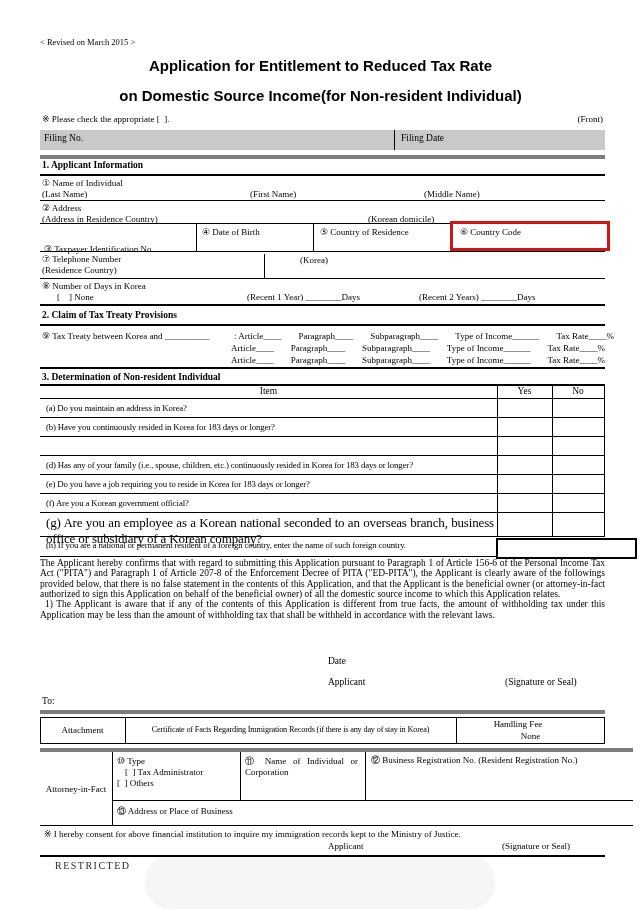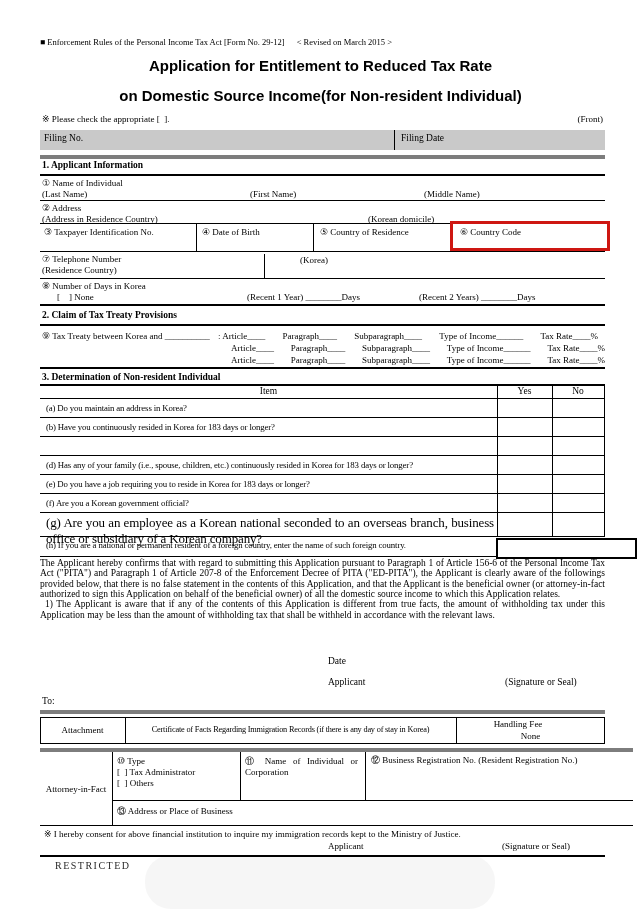--- a/index.html
+++ b/index.html
@@ -32,21 +32,20 @@
       border-radius:26px;z-index:0;}
 </style>
 </head>
 <body>
 
 <div class="page">
 
   <div class="wm"></div>
 
   <div class="abs f8" style="left:40px;top:37px;display:flex;gap:12px;">
-    <span>■ Enforcement Rules of the Personal Income Tax Act [Form No. 29-12]</span>
     <span>&lt; Revised on March 2015 &gt;</span>
   </div>
 
   <div class="abs sans bold center" style="left:0;width:641px;top:87px;font-size:15px;">on Domestic Source Income(for Non-resident Individual)</div>
   <div class="abs sans bold center" style="left:0;width:641px;top:57px;font-size:15px;">Application for Entitlement to Reduced Tax Rate</div>
 
   <div class="abs f9 pre" style="left:42px;top:114px;">※ Please check the appropriate [  ].</div>
   <div class="abs f9" style="right:38px;top:114px;">(Front)</div>
 
   <div class="filingbar">
@@ -65,21 +64,21 @@
   <div class="abs f9" style="left:42px;top:189px;">(Last Name)</div>
   <div class="abs f9" style="left:250px;top:189px;">(First Name)</div>
   <div class="abs f9" style="left:424px;top:189px;">(Middle Name)</div>
   <div class="hl" style="left:40px;top:200px;width:565px;"></div>
 
   <div class="abs f9" style="left:42px;top:203px;">② Address</div>
   <div class="abs f9" style="left:42px;top:214px;">(Address in Residence Country)</div>
   <div class="abs f9" style="left:368px;top:214px;">(Korean domicile)</div>
   <div class="hl" style="left:40px;top:223px;width:565px;"></div>
 
-  <div class="abs f9" style="left:44px;top:227px;">③ Taxpayer Identification No.</div>
+  <div class="abs f9" style="left:44px;top:244px;">③ Taxpayer Identification No.</div>
   <div class="abs f9" style="left:202px;top:227px;">④ Date of Birth</div>
   <div class="abs f9" style="left:320px;top:227px;">⑤ Country of Residence</div>
   <div class="abs f9" style="left:460px;top:227px;">⑥ Country Code</div>
   <div class="vl" style="left:196px;top:223px;height:28px;"></div>
   <div class="vl" style="left:313px;top:223px;height:28px;"></div>
   <div class="vl" style="left:452px;top:223px;height:28px;"></div>
   <div class="hl" style="left:40px;top:251px;width:565px;"></div>
   <div class="redbox"></div>
 
   <div class="abs f9" style="left:42px;top:254px;">⑦ Telephone Number</div>
@@ -91,21 +90,21 @@
   <div class="abs f9" style="left:42px;top:281px;">⑧ Number of Days in Korea</div>
   <div class="abs f9 pre" style="left:57px;top:292px;">[    ] None</div>
   <div class="abs f9" style="left:247px;top:292px;">(Recent 1 Year) ________Days</div>
   <div class="abs f9" style="left:419px;top:292px;">(Recent 2 Years) ________Days</div>
   <div class="hl" style="left:40px;top:304px;width:565px;height:2px;"></div>
 
   <div class="abs f95 bold" style="left:42px;top:310px;">2. Claim of Tax Treaty Provisions</div>
   <div class="hl" style="left:40px;top:324px;width:565px;height:2px;"></div>
 
   <div class="abs f9" style="left:42px;top:331px;">⑨ Tax Treaty between Korea and __________</div>
-  <div class="treaty-row" style="left:218px;top:331px;width:380px;align-items:flex-end;">
+  <div class="treaty-row" style="left:234px;top:331px;width:380px;align-items:flex-end;">
     <span>: Article____</span>
     <span>Paragraph____</span>
     <span>Subparagraph____</span>
     <span>Type of Income______</span>
     <span>Tax Rate____%</span>
   </div>
   <div class="treaty-row" style="left:231px;top:343px;width:374px;">
     <span>Article____</span>
     <span>Paragraph____</span>
     <span>Subparagraph____</span>
@@ -187,21 +186,21 @@
 
   <div class="rule" style="left:40px;top:748px;width:593px;"></div>
   <div class="abs f9" style="left:40px;top:752px;width:72px;height:73px;display:flex;align-items:center;justify-content:center;">Attorney-in-Fact</div>
   <div class="vl" style="left:112px;top:752px;height:73px;"></div>
   <div class="vl" style="left:240px;top:752px;height:48px;"></div>
   <div class="vl" style="left:365px;top:752px;height:48px;"></div>
   <div class="hl" style="left:112px;top:800px;width:521px;"></div>
   <div class="hl" style="left:40px;top:825px;width:593px;"></div>
 
   <div class="abs f9" style="left:117px;top:756px;">⑩ Type</div>
-  <div class="abs f9 pre" style="left:117px;top:767px;">[  ] Tax Administrator</div>
+  <div class="abs f9 pre" style="left:125px;top:767px;">[  ] Tax Administrator</div>
   <div class="abs f9 pre" style="left:117px;top:778px;">[  ] Others</div>
   <div class="abs f9 justify" style="left:245px;top:756px;width:113px;line-height:11px;">⑪ Name of Individual or Corporation</div>
   <div class="abs f9 justify" style="left:371px;top:755px;width:255px;line-height:11px;">⑫ Business Registration No. (Resident Registration No.)</div>
   <div class="abs f9" style="left:117px;top:805px;">⑬ Address or Place of Business</div>
 
   <div class="abs f9" style="left:44px;top:829px;">※ I hereby consent for above financial institution to inquire my immigration records kept to the Ministry of Justice.</div>
   <div class="abs f9" style="left:328px;top:841px;">Applicant</div>
   <div class="abs f9" style="left:502px;top:841px;">(Signature or Seal)</div>
   <div class="hl" style="left:40px;top:855px;width:565px;height:2px;"></div>
   <div class="abs" style="left:55px;top:860px;font-size:10px;letter-spacing:1.5px;color:#2a2a2a;">RESTRICTED</div>

